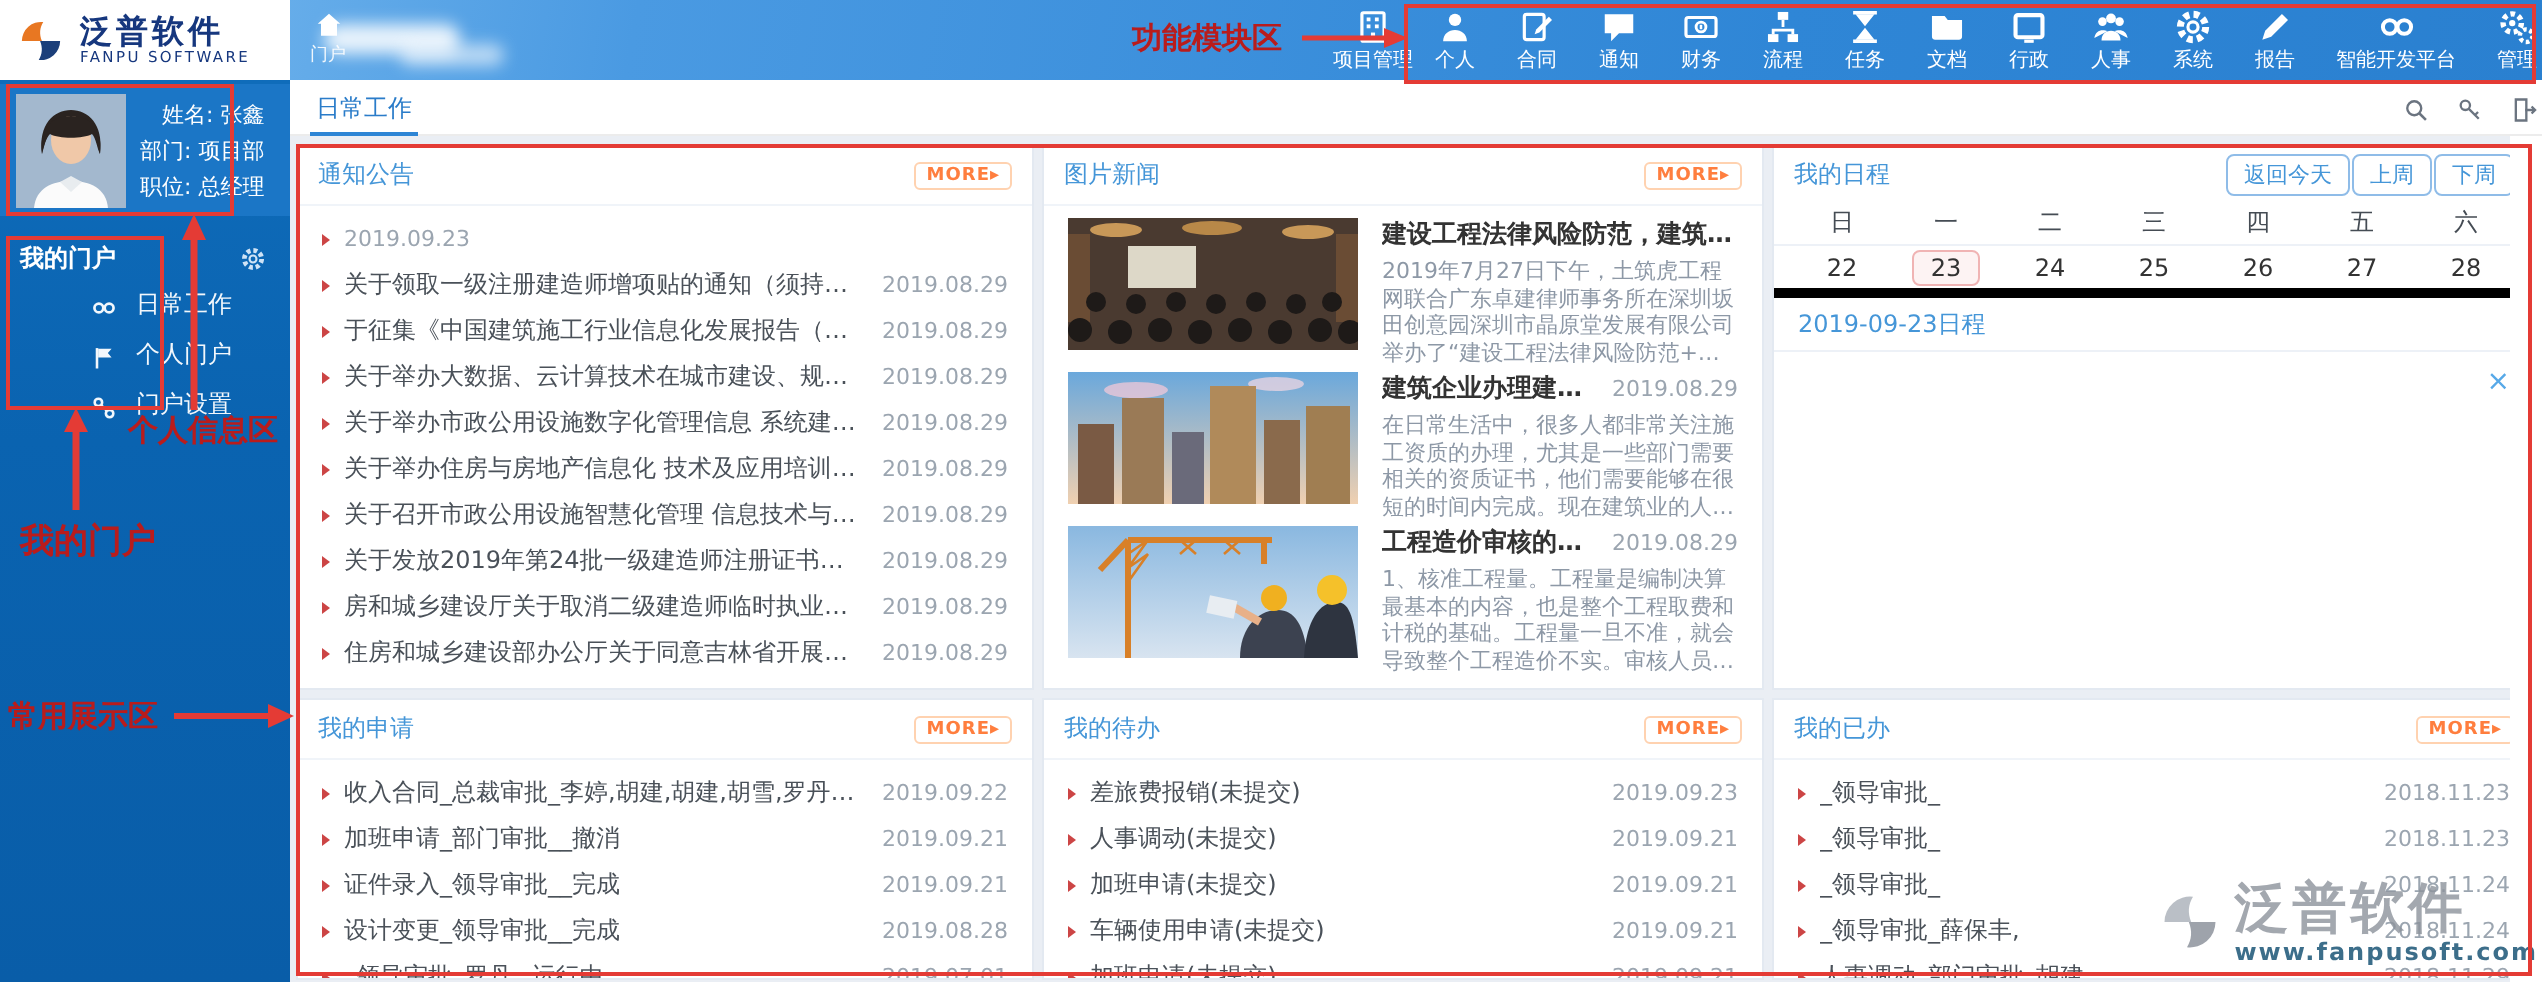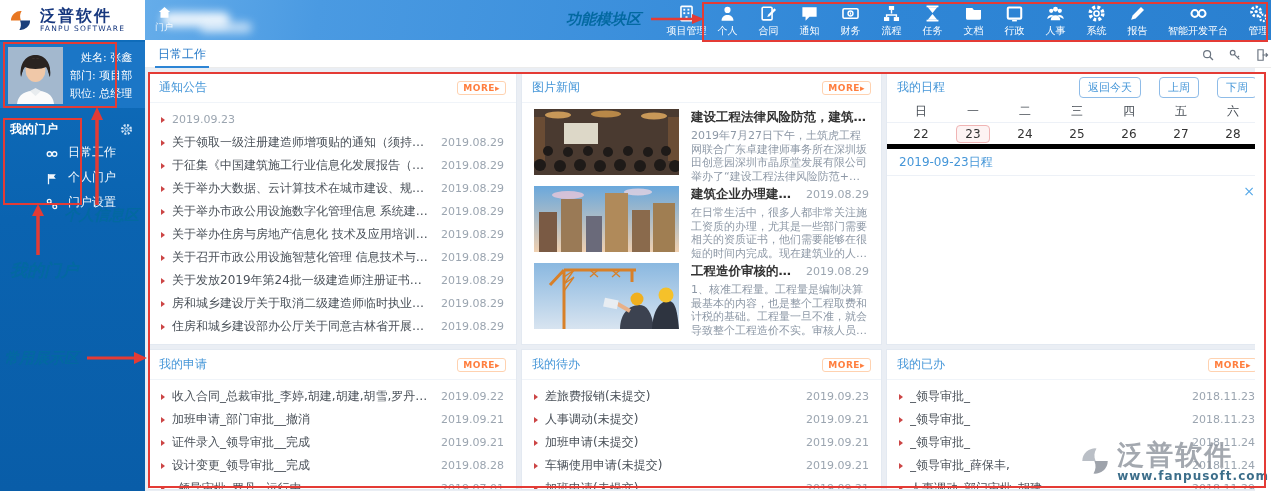--- a/index.html
+++ b/index.html
@@ -75,21 +75,21 @@
   .news-img svg { display:block; }
   .news-txt { flex:1; min-width:0; }
   .news-title-row { display:flex; justify-content:space-between; align-items:baseline; }
   .news-title { font-size:12.5px; font-weight:bold; color:#333; white-space:nowrap; overflow:hidden; text-overflow:ellipsis; }
   .news-date { font-size:11px; color:#9ba5b0; flex:none; margin-left:8px; }
   .news-body { font-size:11px; color:#8d98a6; line-height:13.5px; margin-top:3px;
     display:-webkit-box; -webkit-line-clamp:4; -webkit-box-orient:vertical; overflow:hidden; max-height:54px; }
 
   
   .sched-head { height:28px; display:flex; align-items:center; justify-content:space-between; padding:0 10px; }
-  .sched-btns { display:flex; gap:18px; }
+  .sched-btns { display:flex; gap:1px; }
   .sched-btn { font-size:11px; color:#4596d8; border:1px solid #8fbce8; border-radius:4px;
     padding:2px 8px; background:#fff; cursor:pointer; white-space:nowrap; }
   .cal-week { height:22px; display:grid; grid-template-columns:repeat(7,1fr); align-items:center;
     border-bottom:1px solid #edf1f7; padding:0 8px; }
   .cal-week span { text-align:center; font-size:12px; color:#454c54; }
   .cal-dates { height:26px; display:grid; grid-template-columns:repeat(7,1fr); align-items:center;
     border-bottom:5px solid #000000; padding:0 8px; }
   .cal-dates .dcell { text-align:center; font-size:12px; color:#333; cursor:pointer; }
   .dcell .dpill { display:inline-block; padding:1px 8px; }
   .dcell.selected .dpill { border:1px solid #f0b4b4; background:#fdf3f3; border-radius:4px; }
@@ -104,22 +104,22 @@
   .wm-mark { width:36px; height:36px; margin-top:2px; }
   .wm-brand { font-size:27px; font-weight:bold; color:#8d939c; letter-spacing:2px; line-height:28px; }
   .wm-site { font-size:12px; font-weight:bold; color:#0c4a6e; letter-spacing:1px; }
 
   
   .red-box { position:absolute; border:2px solid #e43b35; z-index:60; pointer-events:none; }
   .rb-modules { left:702px; top:2px; width:566px; height:40px; }
   .rb-user { left:3px; top:42px; width:114px; height:66px; }
   .rb-portal { left:3px; top:118px; width:79px; height:87px; }
   .rb-main { left:148px; top:72px; width:1118px; height:416px; }
-  .ann-text { position:absolute; color:#0369a1; font-weight:bold; font-size:15px; z-index:61;
-    pointer-events:none; white-space:nowrap;font-style:italic; }
+  .ann-text { position:absolute; color:#b91c1c; font-weight:bold; font-size:15px; z-index:61;
+    pointer-events:none; white-space:nowrap; }
   .ann-modules { left:566px; top:10px; }
   .ann-personal { left:64px; top:206px; }
   .ann-portal { left:10px; top:259px; font-size:17px; }
   .ann-display { left:4px; top:349px; }
   .arrows { position:absolute; left:0; top:0; width:1271px; height:491px; z-index:60; pointer-events:none; }
 </style>
 </head>
 <body>
 
 <div class="page">

